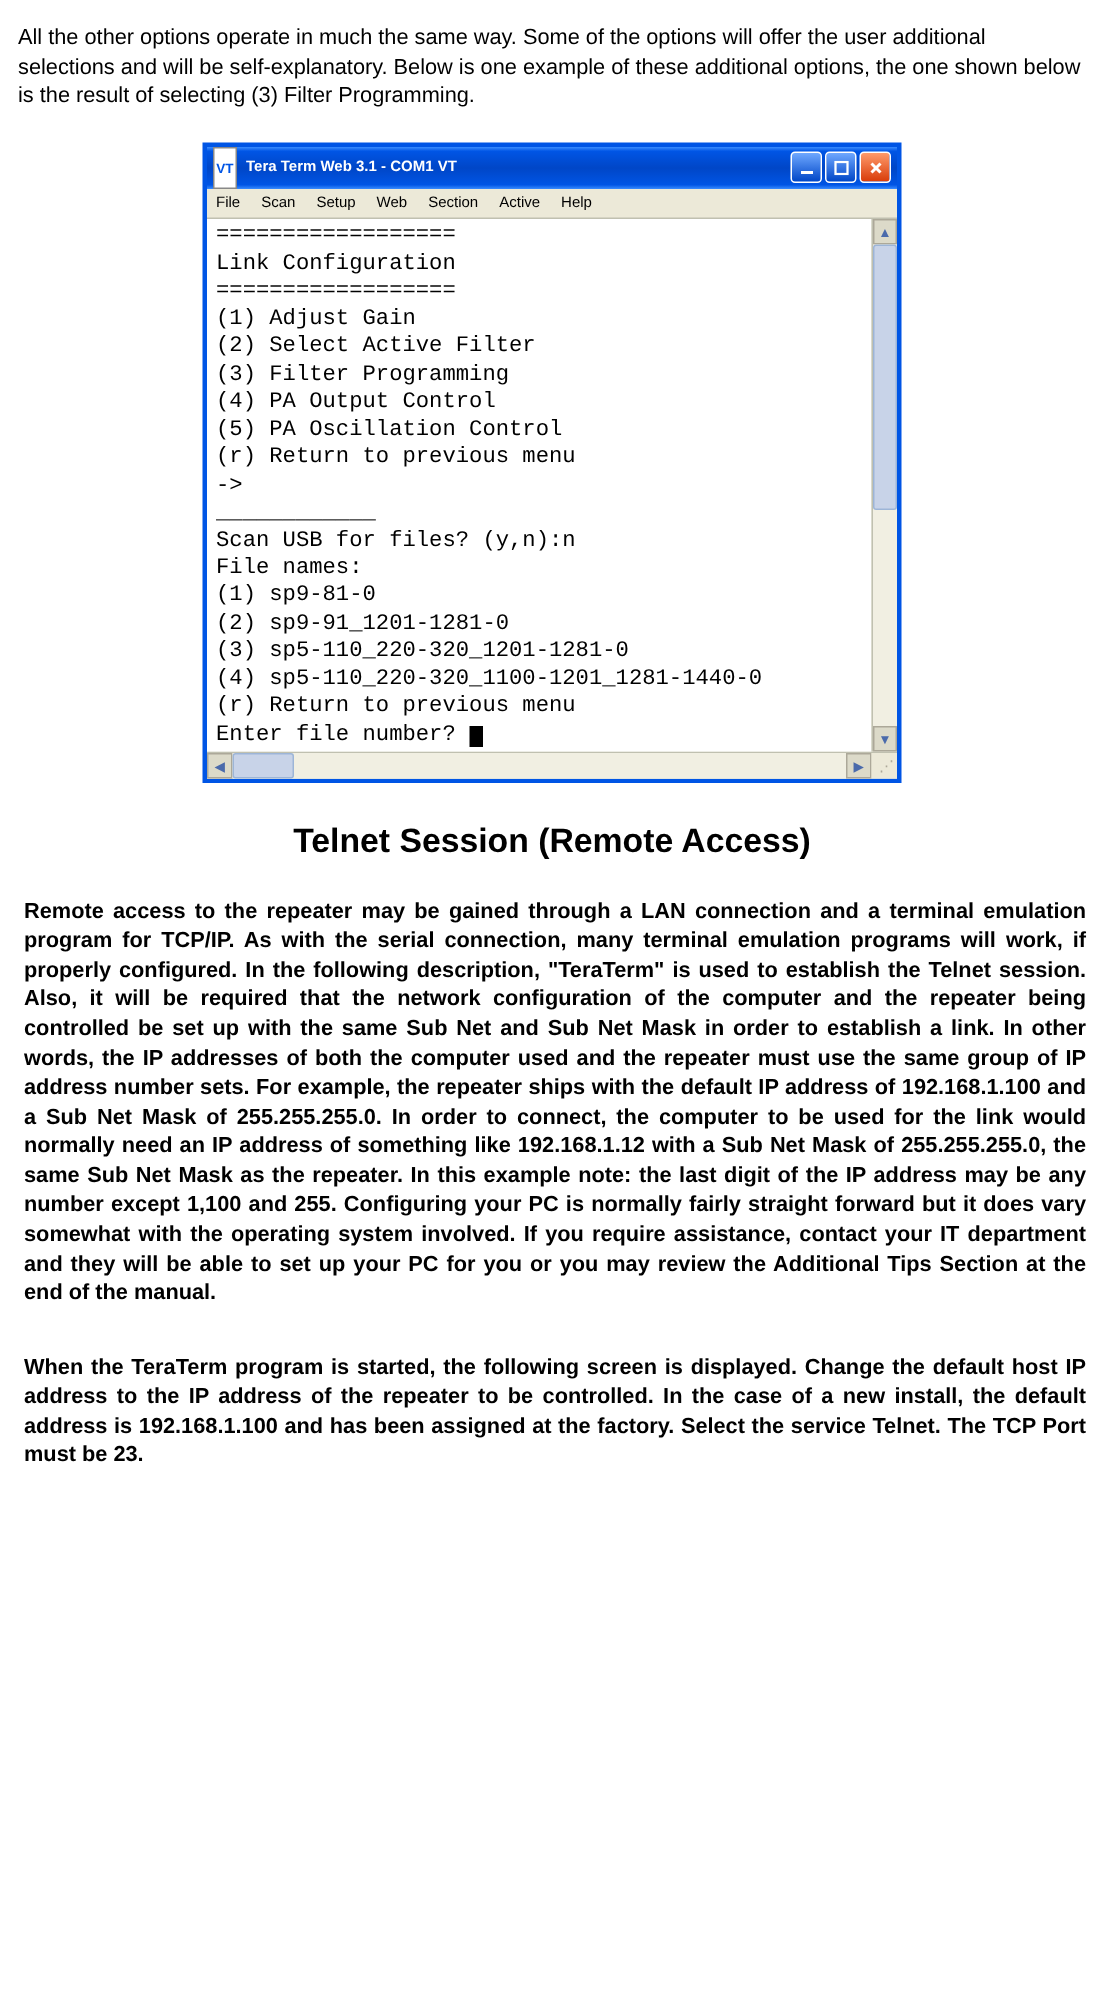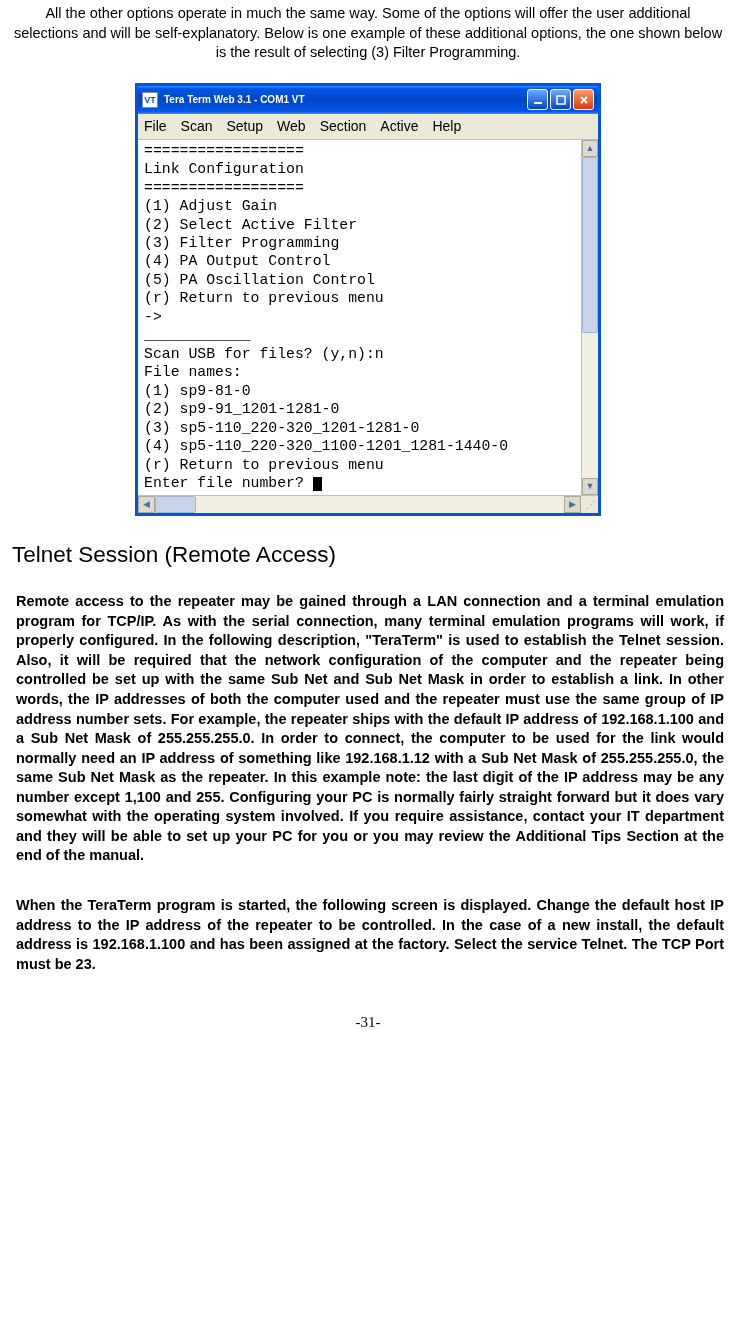--- a/index.html
+++ b/index.html
@@ -9,22 +9,23 @@
       background: #fff;
       color: #000;
       font-size: 14.5px;
       line-height: 1.35;
       padding: 0;
     }
     .page-container {
       padding: 4px 12px 20px 12px;
     }
     .intro-text {
-      text-align: center;
+      text-align: left;
       margin-bottom: 20px;
+      margin-top: 12px;
     }
     .terminal-window {
       width: 466px;
       margin: 0 auto 24px auto;
       border: 3px solid #0055E5;
       background: #fff;
     }
     .titlebar {
       background: linear-gradient(to bottom, #3a8cff 0%, #0055E5 10%, #0046c7 50%, #0055E5 90%, #3a8cff 100%);
       height: 28px;
@@ -33,21 +34,21 @@
       justify-content: space-between;
       padding: 0 4px;
     }
     .titlebar-left {
       display: flex;
       align-items: center;
       gap: 6px;
     }
     .app-icon {
       width: 16px;
-      height: 16px;
+      height: 28px;
       background: #fff;
       display: flex;
       align-items: center;
       justify-content: center;
       font-size: 9px;
       font-weight: bold;
       color: #0055E5;
       border: 1px solid #888;
     }
     .window-title {
@@ -75,21 +76,21 @@
       background: linear-gradient(to bottom, #6fa8ff, #0046c7);
     }
     .win-btn.close {
       background: linear-gradient(to bottom, #ff9a6a, #d83c0a);
     }
     .menubar {
       background: #ece9d8;
       padding: 3px 6px;
       display: flex;
       gap: 14px;
-      font-size: 14px;
+      font-size: 10px;
       border-bottom: 1px solid #c0c0b0;
     }
     .menu-item { cursor: default; }
     .terminal-content-wrap {
       display: flex;
       background: #fff;
     }
     .terminal-content {
       flex: 1;
       font-family: "Courier New", monospace;
@@ -169,22 +170,23 @@
       color: #aca899;
       padding: 0 2px 1px 0;
     }
     .note-text {
       text-align: justify;
       margin: 0 0 50px 4px;
     }
     .section-heading {
       font-family: Arial, Helvetica, sans-serif;
       font-size: 22.5px;
-      font-weight: normal;
+      font-weight: bold;
       margin: 0 0 22px 0;
+      text-align: center;
     }
     .body-text {
       text-align: justify;
       margin: 0 0 30px 4px;
       font-weight: bold;
     }
     .page-number {
       text-align: center;
       font-family: "Times New Roman", serif;
       font-size: 15px;
@@ -282,15 +284,14 @@
     </div>
   </div>
 
 
   <h2 class="section-heading">Telnet Session (Remote Access)</h2>
 
   <p class="body-text">Remote access to the repeater may be gained through a LAN connection and a terminal emulation program for TCP/IP. As with the serial connection, many terminal emulation programs will work, if properly configured.  In the following description, "TeraTerm" is used to establish the Telnet session. Also, it will be required that the network configuration of the computer and the repeater being controlled be set up with the same Sub Net and Sub Net Mask in order to establish a link. In other words, the IP addresses of both the computer used and the repeater must use the same group of IP address number sets. For example, the repeater ships with the default IP address of 192.168.1.100 and a Sub Net Mask of 255.255.255.0. In order to connect, the computer to be used for the link would normally need an IP address of something like 192.168.1.12 with a Sub Net Mask of 255.255.255.0, the same Sub Net Mask as the repeater. In this example note: the last digit of the IP address may be any number except 1,100 and 255. Configuring your PC is normally fairly straight forward but it does vary somewhat with the operating system involved.  If you require assistance, contact your IT department and they will be able to set up your PC for you or you may review the Additional Tips Section at the end of the manual.</p>
 
   <p class="body-text">When the TeraTerm program is started, the following screen is displayed. Change the default host IP address to the IP address of the repeater to be controlled. In the case of a new install, the default address is 192.168.1.100 and has been assigned at the factory. Select the service Telnet. The TCP Port must be 23.</p>
 
-  <div class="page-number">-31-</div>
 
 </div>
 
 </body></html>

